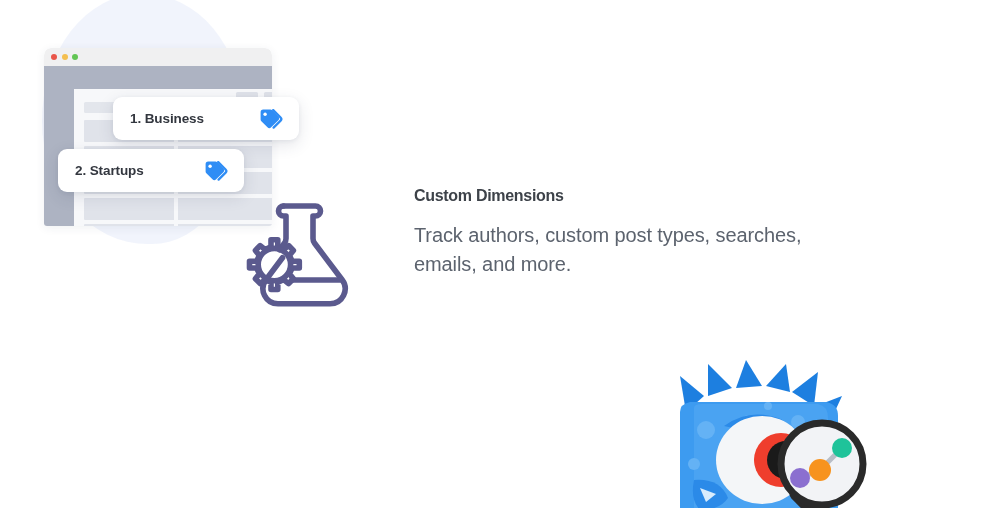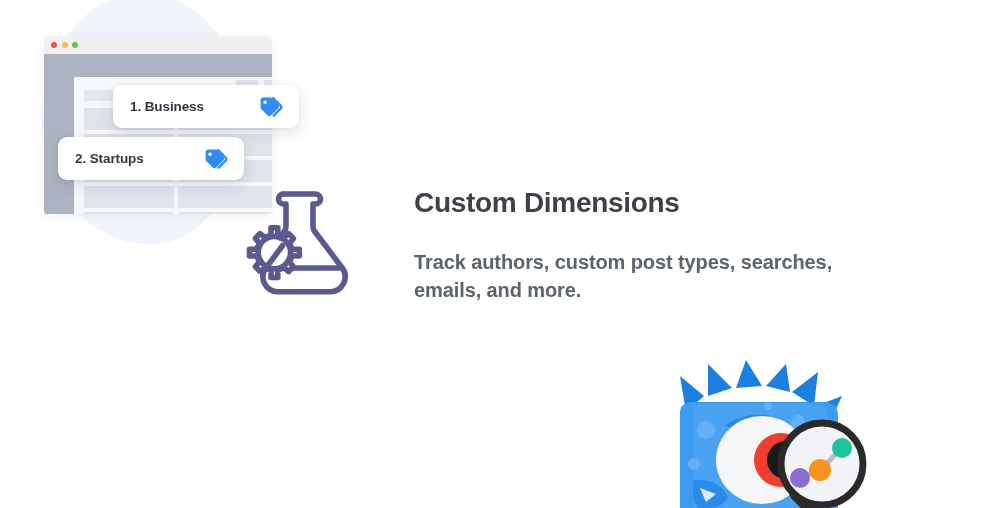--- a/index.html
+++ b/index.html
@@ -29,21 +29,21 @@
     height: 250px;
     background: #eef2fb;
     border-radius: 50% 50% 46% 54% / 52% 48% 50% 50%;
     opacity: .85;
   }
 
   
   .illustration {
     position: absolute;
     left: 0;
-    top: 0;
+    top: 12px;
     width: 400px;
     height: 330px;
     padding-left: 28px;
   }
 
   
   .browser {
     position: absolute;
     left: 44px;
     top: 36px;
@@ -177,30 +177,30 @@
   .flask-gear svg { display: block; width: 100%; height: 100%; }
 
   
   .text-col {
     position: absolute;
     left: 414px;
     top: 186px;
     width: 440px;
   }
   .feature-title {
-    font-size: 28px;
+    font-size: 16px;
     font-weight: 700;
     color: #3d4249;
     letter-spacing: -0.3px;
     line-height: 1.2;
-    margin-bottom: 28px;
+    margin-bottom: 16px;
   }
   .feature-desc {
     font-size: 20px;
-    font-weight: 700;
+    font-weight: 400;
     color: #5c636e;
     line-height: 1.42;
     letter-spacing: -0.1px;
   }
 
   
   .mascot {
     position: absolute;
     left: 650px;
     top: 360px;

